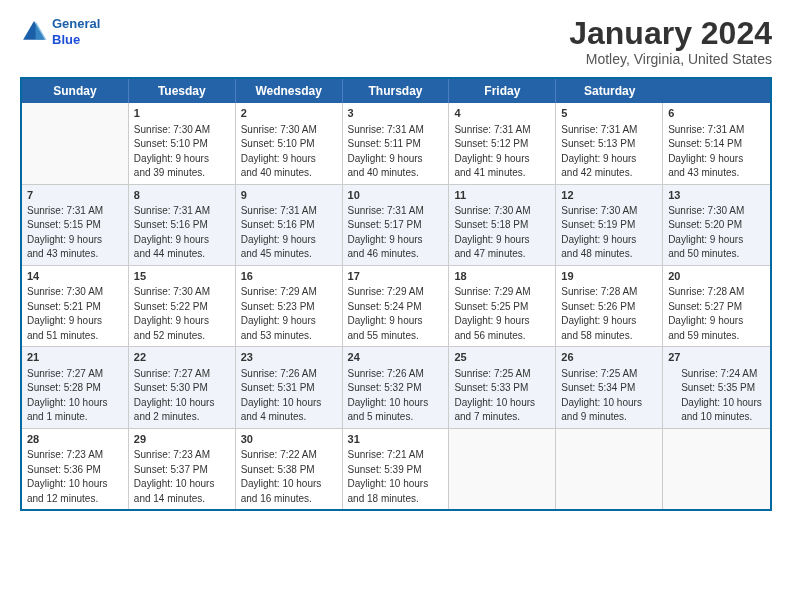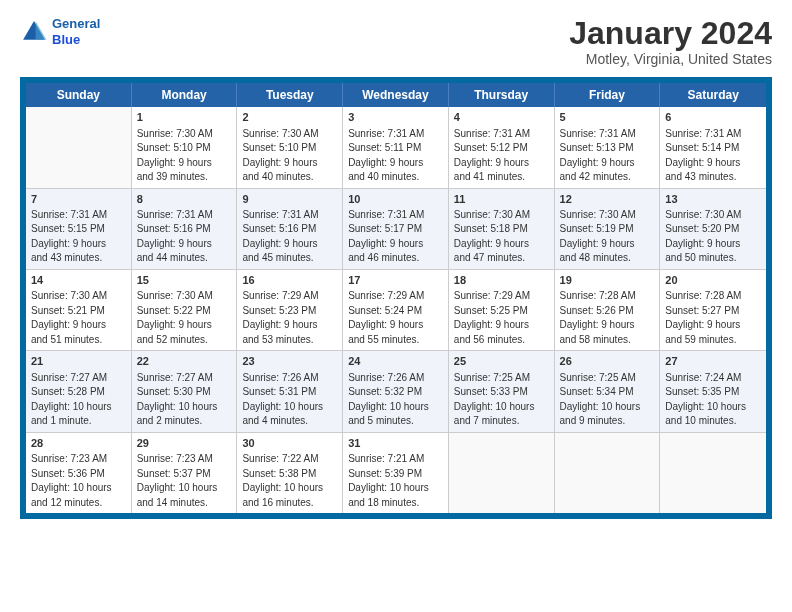--- a/index.html
+++ b/index.html
@@ -52,21 +52,21 @@
     }
     .subtitle {
       font-size: 14px;
       color: #555;
       text-align: right;
     }
     .calendar {
       flex: 1;
       display: flex;
       flex-direction: column;
-      border: 6px solid #0369a1;
+      border: 2px solid #0369a1;
     }
     .cal-header-row {
       display: grid;
       grid-template-columns: repeat(7, 1fr);
       background: #2563a8;
     }
     .cal-header-cell {
       color: #fff;
       font-size: 12px;
       font-weight: bold;
@@ -129,21 +129,20 @@
     </div>
     <div class="title-block">
       <div class="main-title">January 2024</div>
       <div class="subtitle">Motley, Virginia, United States</div>
     </div>
   </div>
 
   <div class="calendar">
     <div class="cal-header-row" id="cal-header">
         <div class="cal-header-cell">Sunday</div>
-        <div class="cal-header-cell">Monday</div>
         <div class="cal-header-cell">Tuesday</div>
         <div class="cal-header-cell">Wednesday</div>
         <div class="cal-header-cell">Thursday</div>
         <div class="cal-header-cell">Friday</div>
         <div class="cal-header-cell">Saturday</div>
       </div>
     <div class="cal-body" id="cal-body">
         <div class="cal-row">
           <div class="cal-cell empty"></div>
           <div class="cal-cell">
@@ -329,21 +328,21 @@
           </div>
           <div class="cal-cell alt-bg">
             <span class="day-num">26</span>
             <div class="cell-text" style="white-space: pre-line;">Sunrise: 7:25 AM
 Sunset: 5:34 PM
 Daylight: 10 hours
 and 9 minutes.</div>
           </div>
           <div class="cal-cell alt-bg">
             <span class="day-num">27</span>
-            <div class="cell-text" style="white-space: pre-line;">Sunrise: 7:24 AM
+            <div class="cell-text" style="white-space: pre-line; margin-left: 13px;">Sunrise: 7:24 AM
 Sunset: 5:35 PM
 Daylight: 10 hours
 and 10 minutes.</div>
           </div>
         </div>
         <div class="cal-row">
           <div class="cal-cell">
             <span class="day-num">28</span>
             <div class="cell-text" style="white-space: pre-line;">Sunrise: 7:23 AM
 Sunset: 5:36 PM

